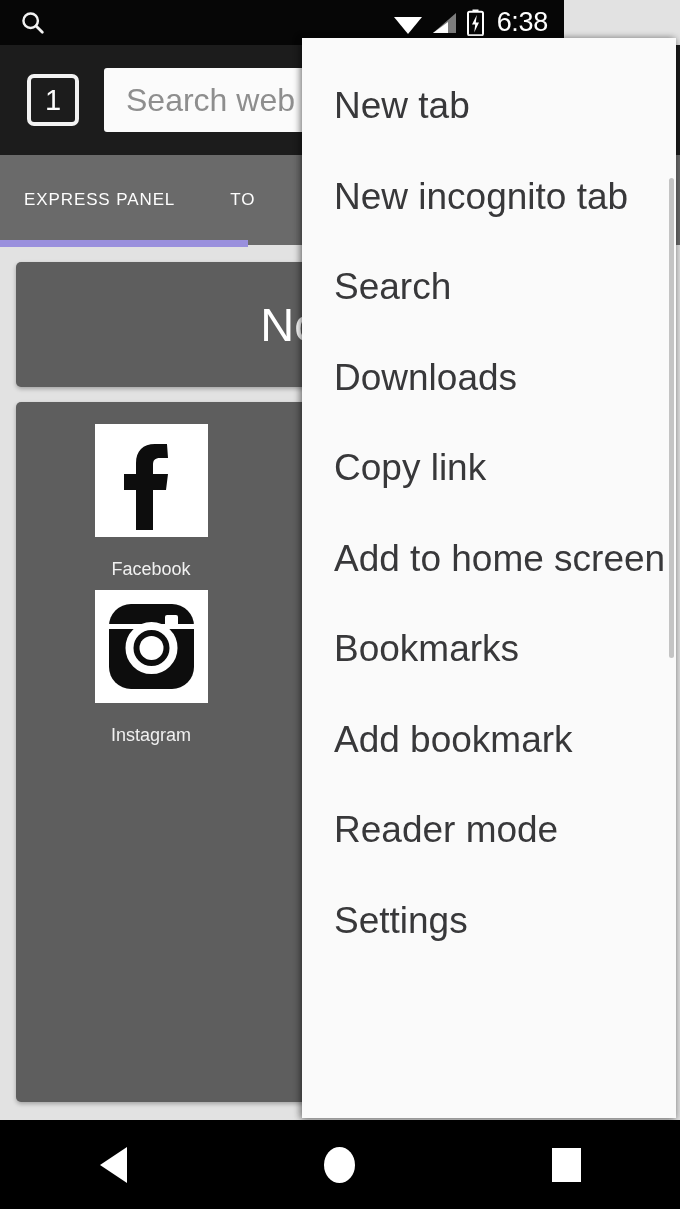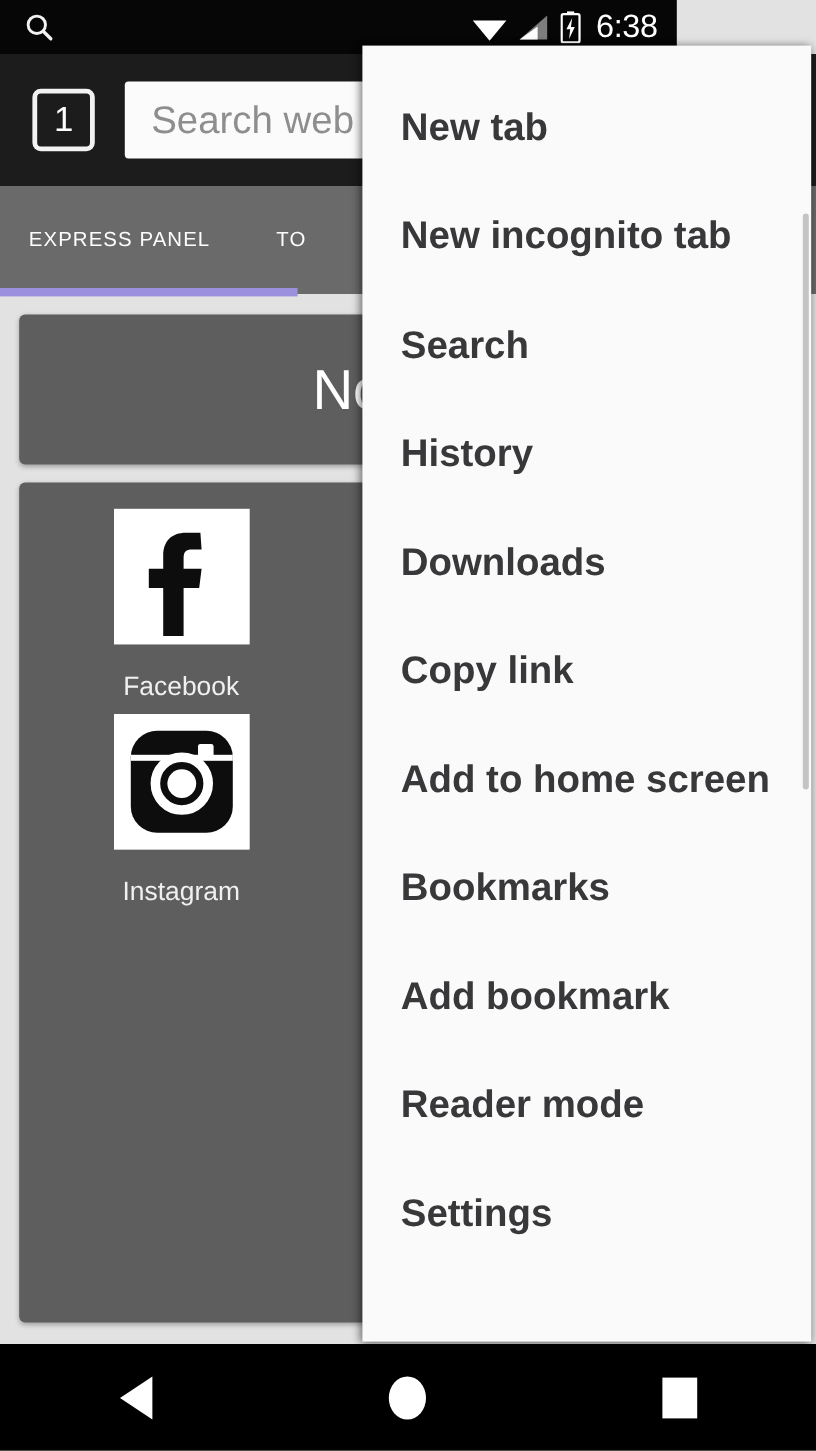--- a/index.html
+++ b/index.html
@@ -138,43 +138,42 @@
     display: flex; flex-direction: column; align-items: center;
   }
   .shortcut-tile {
     width: 113px; height: 113px;
     background: #ffffff;
     display: flex; align-items: center; justify-content: center;
     overflow: hidden;
   }
   .shortcut-label {
     margin-top: 22px;
-    color: #f0f0f0; font-size: 22px;
+    color: #f0f0f0; font-size: 18px;
     white-space: nowrap;
   }
 
   
   #overflow-menu {
     position: absolute; left: 302px; top: 38px;
     width: 374px; height: 1080px;
     background: #fafafa;
     box-shadow: -2px 0 7px rgba(0,0,0,0.35), 0 2px 7px rgba(0,0,0,0.3);
     z-index: 10;
     overflow: hidden;
     padding-top: 23px;
   }
   .menu-item {
     height: 90.5px;
     display: flex; align-items: center;
     padding-left: 32px;
     color: #38383a;
-    font-size: 32px;
+    font-size: 37px;
     white-space: nowrap;
     cursor: pointer;
-    font-weight: bold;
   }
   #menu-scrollbar {
     position: absolute;
     right: 2px; top: 140px;
     width: 5px; height: 480px;
     background: #c4c4c4;
     border-radius: 3px;
     z-index: 11;
   }
 
@@ -302,21 +301,20 @@
         </div>
       </div>
 
     </div>
   </div>
 
   <div id="overflow-menu">
     <div class="menu-item">New tab</div>
     <div class="menu-item">New incognito tab</div>
     <div class="menu-item">Search</div>
-    <div class="menu-item">History</div>
     <div class="menu-item">Downloads</div>
     <div class="menu-item">Copy link</div>
     <div class="menu-item">Add to home screen</div>
     <div class="menu-item">Bookmarks</div>
     <div class="menu-item">Add bookmark</div>
     <div class="menu-item">Reader mode</div>
     <div class="menu-item">Settings</div>
     <div id="menu-scrollbar"></div>
   </div>
 

